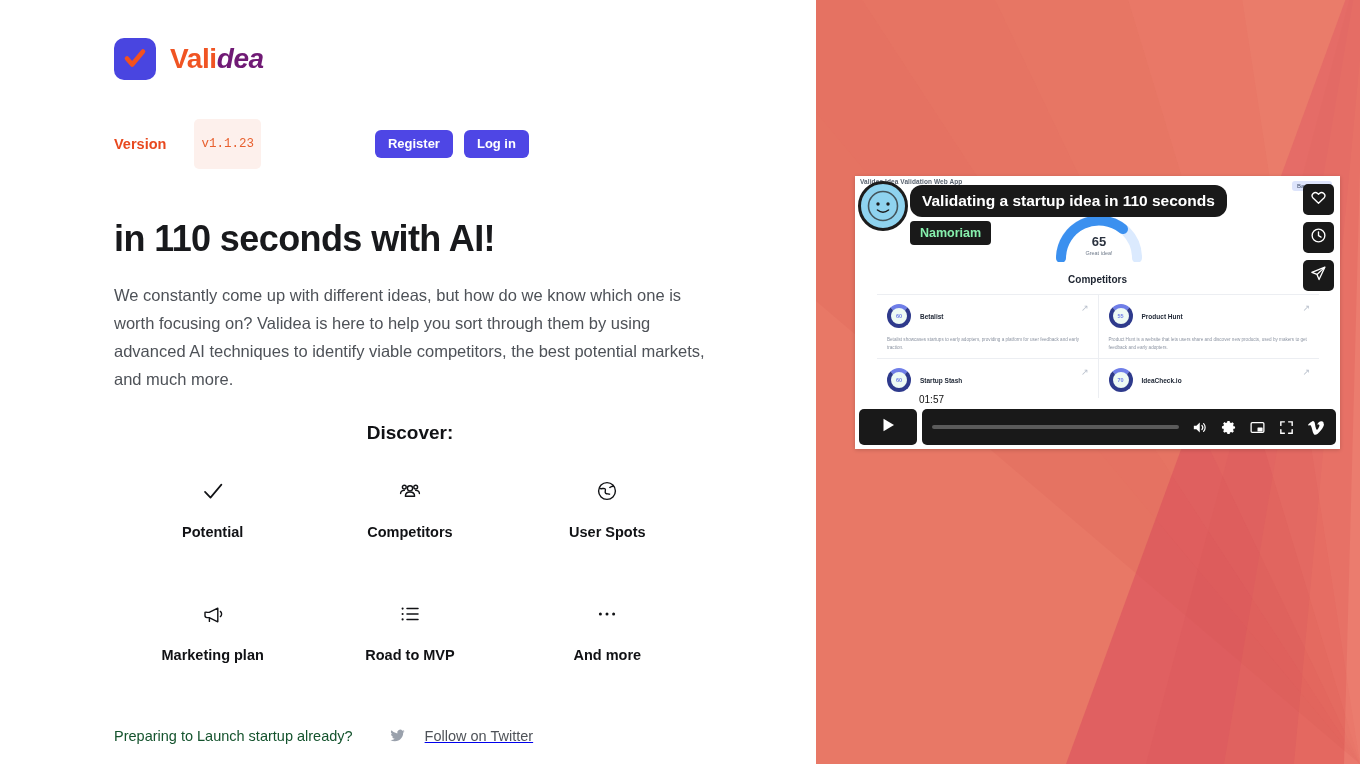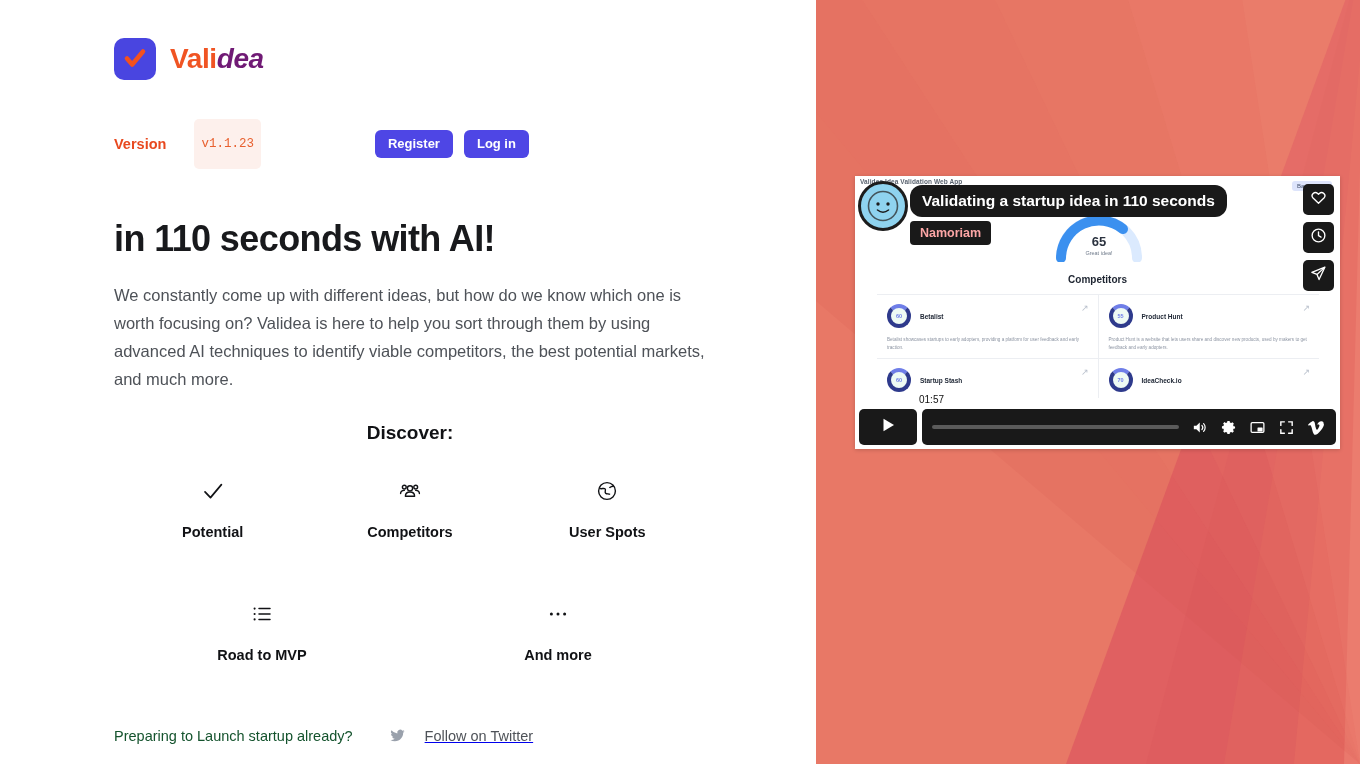--- a/index.html
+++ b/index.html
@@ -146,21 +146,21 @@
 
   .overlay-title {
     position: absolute; left: 55px; top: 9px;
     background: #191919; color: #ffffff;
     font-size: 15.5px; font-weight: bold;
     padding: 7px 12px; border-radius: 12px;
     white-space: nowrap; cursor: pointer;
   }
   .overlay-author {
     position: absolute; left: 55px; top: 45px;
-    background: #191919; color: #fca5a5;
+    background: #191919; color: #86efac;
     font-size: 12.5px; font-weight: bold;
     padding: 5px 10px; border-radius: 4px;
     white-space: nowrap; cursor: pointer;
   }
   .avatar {
     position: absolute; left: 3px; top: 5px;
     width: 50px; height: 50px; border-radius: 50%;
     background: #8fd3ef; border: 3px solid #1c1c1c;
     overflow: hidden; cursor: pointer;
   }
@@ -263,20 +263,30 @@
               <circle cx="12" cy="12" r="8.4"></circle>
               <path d="M4.4 9.2c2.3 1.4 4.1-.6 5.6.6 1.4 1.2-.8 3 .6 4.4 1.3 1.3 3.4.1 4.4 1.3"></path>
               <path d="M18.6 6.6c-1.6 1.3-3.4 1-4.1 2.4"></path>
             </svg>
           </span>
           <span class="flabel">User Spots</span>
         </div>
       </div>
 
       <div class="feat-row">
+        <div class="feat">
+          <span class="ficon">
+            <svg width="24" height="24" viewBox="0 0 24 24" fill="none" stroke="#111215" stroke-width="1.4" stroke-linecap="round" stroke-linejoin="round">
+              <path d="M4 10.4v3.2a2 2 0 0 0 2 2h2.2l8.6 4.2V6.2L8.2 10.4H6a2 2 0 0 0-2 0z"></path>
+              <path d="M19.4 9.4a3.4 3.4 0 0 1 0 5.2"></path>
+              <path d="M8.4 16v3.4"></path>
+            </svg>
+          </span>
+          <span class="flabel">Marketing plan</span>
+        </div>
         <div class="feat">
           <span class="ficon">
             <svg width="24" height="24" viewBox="0 0 24 24" fill="none" stroke="#111215" stroke-width="1.5" stroke-linecap="round">
               <path d="M9 6.6h11M9 12h11M9 17.4h11"></path>
               <path d="M4.6 6.6h.02M4.6 12h.02M4.6 17.4h.02" stroke-width="2.1"></path>
             </svg>
           </span>
           <span class="flabel">Road to MVP</span>
         </div>
         <div class="feat">

